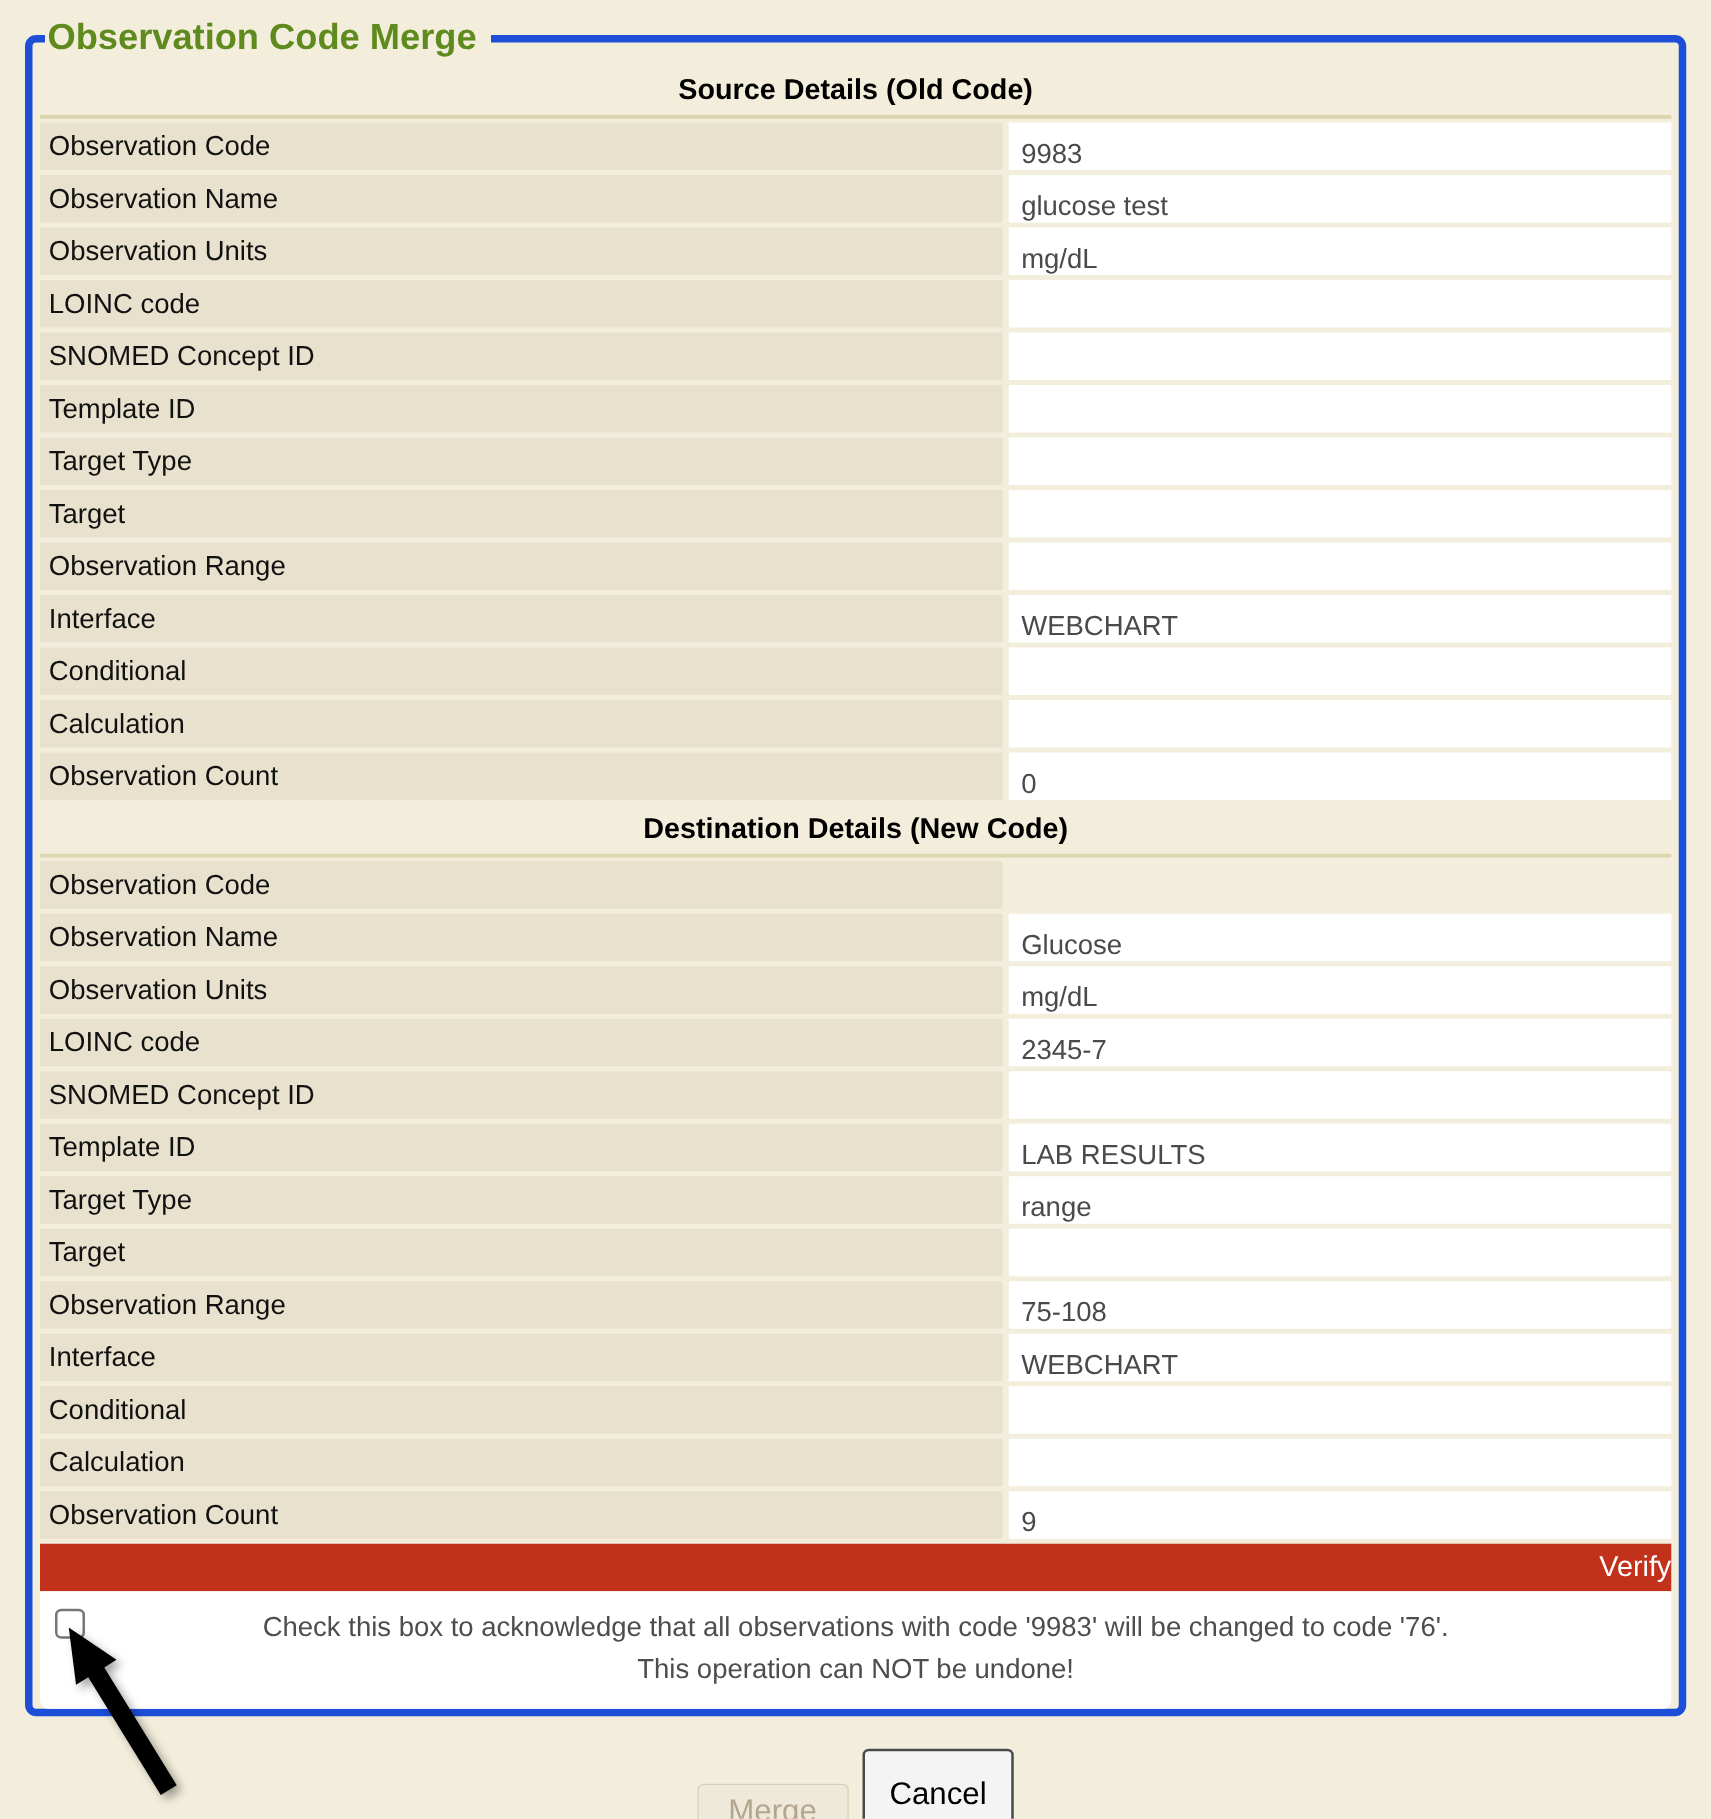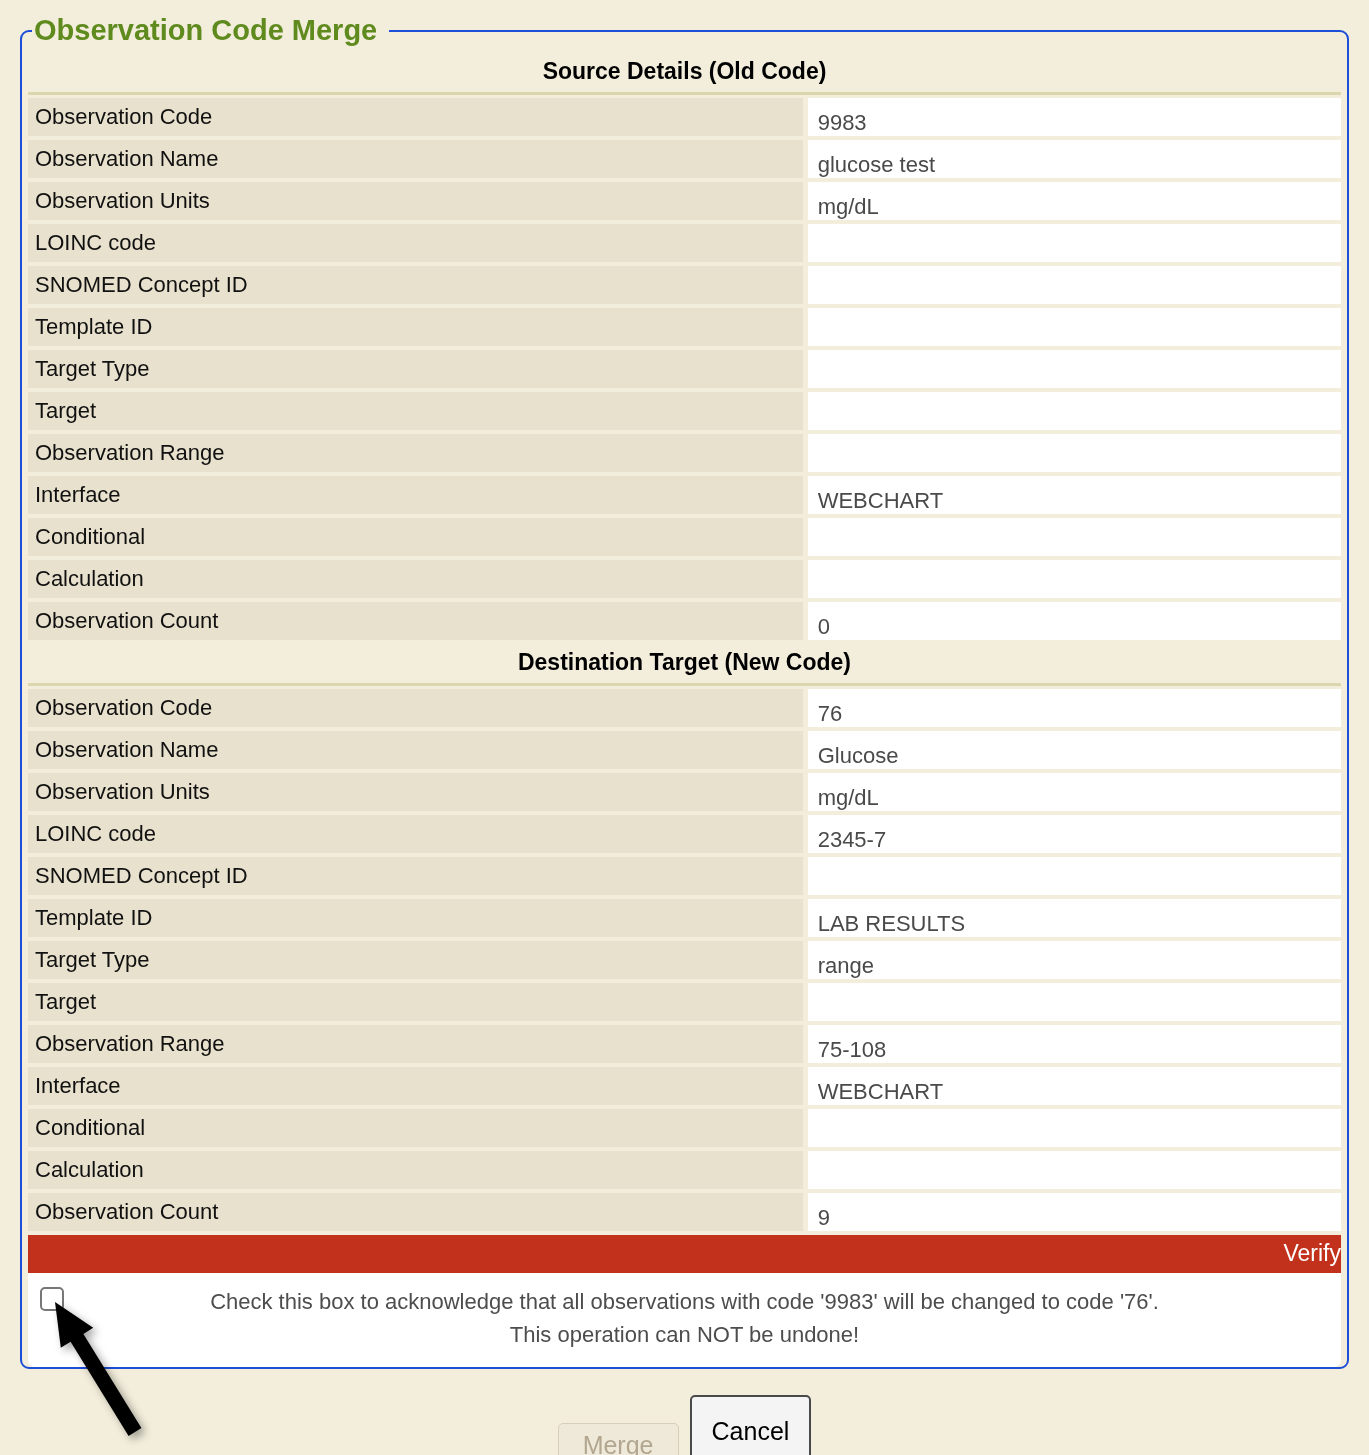--- a/index.html
+++ b/index.html
@@ -14,21 +14,21 @@
   html,body{margin:0;padding:0;}
   body{
     width:1369px;height:1455px;
     background:var(--page-bg);
     font-family:"Liberation Sans", sans-serif;
     position:relative;
     overflow:hidden;
   }
   fieldset.panel{
     margin:14px 20px 0 20px;
-    border:2px solid #1d4ed8;
+    border:6px solid #1d4ed8;
     border-radius:9px;
     padding:6px 6px 0 6px;
   }
   legend.panel-title{
     font-size:29px;
     font-weight:bold;
     color:var(--accent-green);
     padding:0 12px 0 2px;
     margin-left:4px;
     line-height:1.15;
@@ -190,24 +190,23 @@
         <div class="row-value"><input type="text" readonly="" style=""></div>
       </div>
       <div class="row">
         <div class="row-label">Calculation</div>
         <div class="row-value"><input type="text" readonly="" style=""></div>
       </div>
       <div class="row">
         <div class="row-label">Observation Count</div>
         <div class="row-value"><input type="text" readonly="" value="0" style=""></div>
       </div>
-      <div class="section-header">Destination Target (New Code)</div>
+      <div class="section-header">Destination Details (New Code)</div>
       <div class="row">
         <div class="row-label">Observation Code</div>
-        <div class="row-value"><input type="text" readonly="" value="76" style=""></div>
       </div>
       <div class="row">
         <div class="row-label">Observation Name</div>
         <div class="row-value"><input type="text" readonly="" value="Glucose" style=""></div>
       </div>
       <div class="row">
         <div class="row-label">Observation Units</div>
         <div class="row-value"><input type="text" readonly="" value="mg/dL" style=""></div>
       </div>
       <div class="row">

